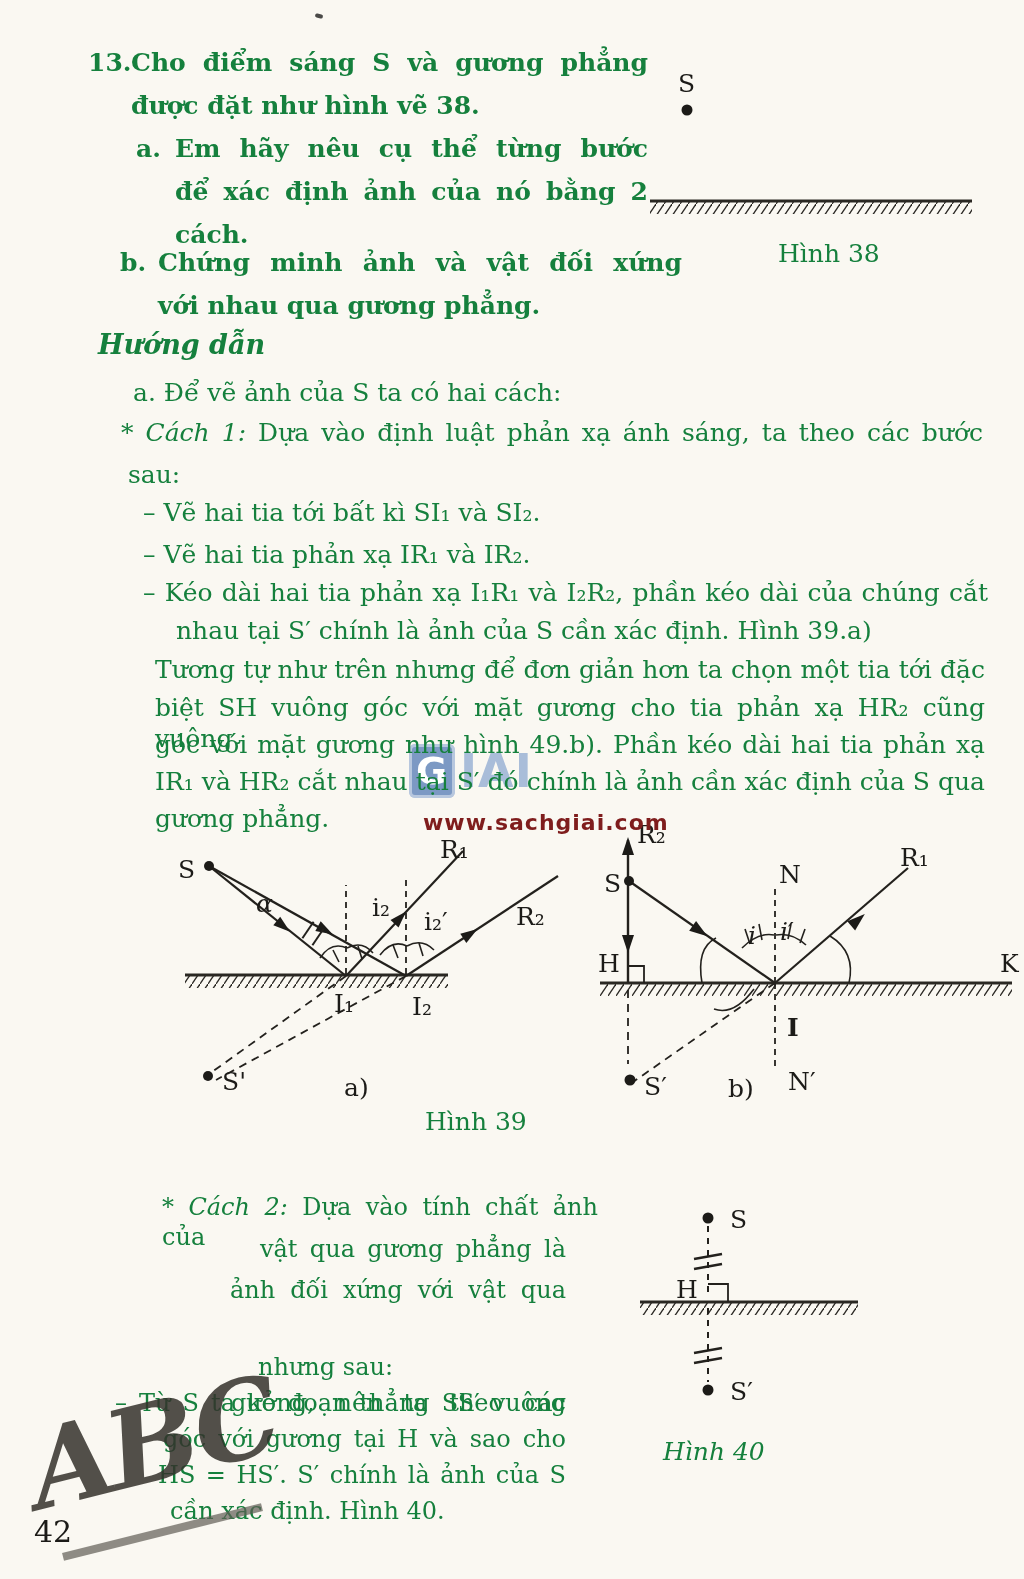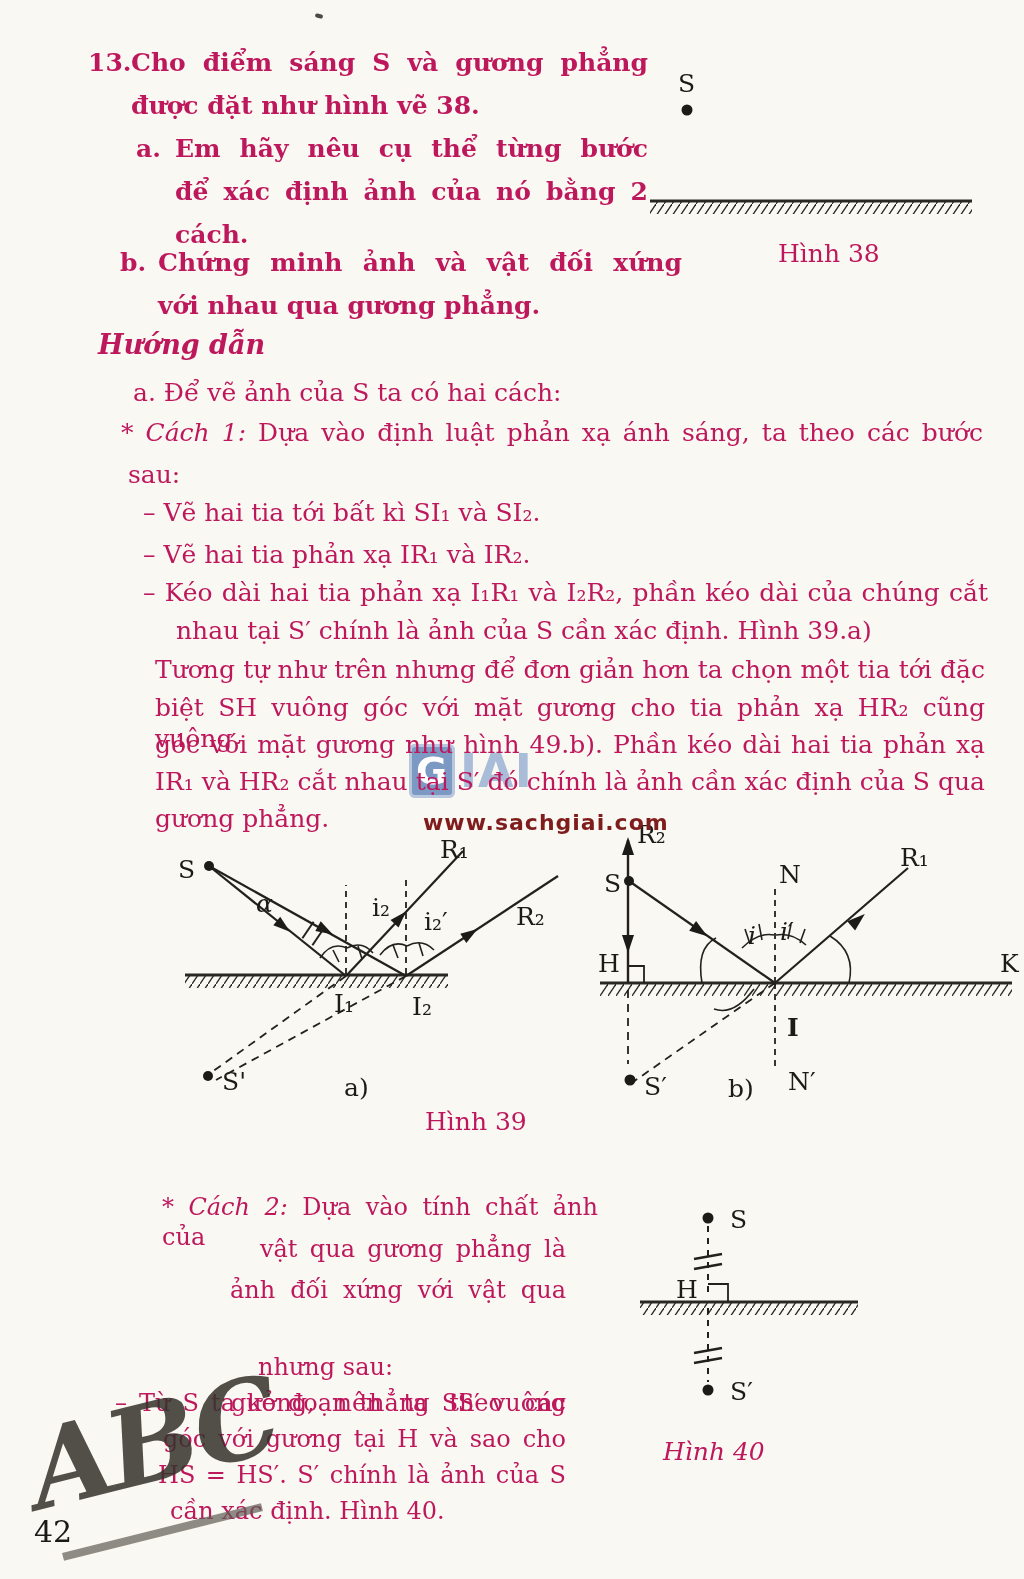--- a/index.html
+++ b/index.html
@@ -1,18 +1,18 @@
 <!DOCTYPE html>
 <html><head>
 <meta charset="utf-8">
 <style>
   html,body{margin:0;padding:0;}
   #page{position:relative;width:1024px;height:1579px;background:#faf8f2;overflow:hidden;
         font-family:"DejaVu Serif","Liberation Serif",serif;color:#1b1a17;}
-  .t{position:absolute;line-height:1.25;font-size:25px;color:#be185d;}
+  .t{position:absolute;line-height:1.25;font-size:25px;color:#15803d;}
   .nw{white-space:nowrap;}
   .jl{text-align:justify;text-align-last:justify;}
   .bold{font-weight:bold;}
   .it{font-style:italic;}
   .sm{font-size:24px;}
   .heading{font-weight:bold;font-style:italic;font-size:27px;}
   .cap{font-size:25px;}
   svg{position:absolute;overflow:visible;}
   svg text{font-family:"DejaVu Serif","Liberation Serif",serif;fill:#1c1b18;font-size:25px;}
   .wmrow{position:absolute;left:404px;top:744px;display:flex;align-items:center;z-index:1;

